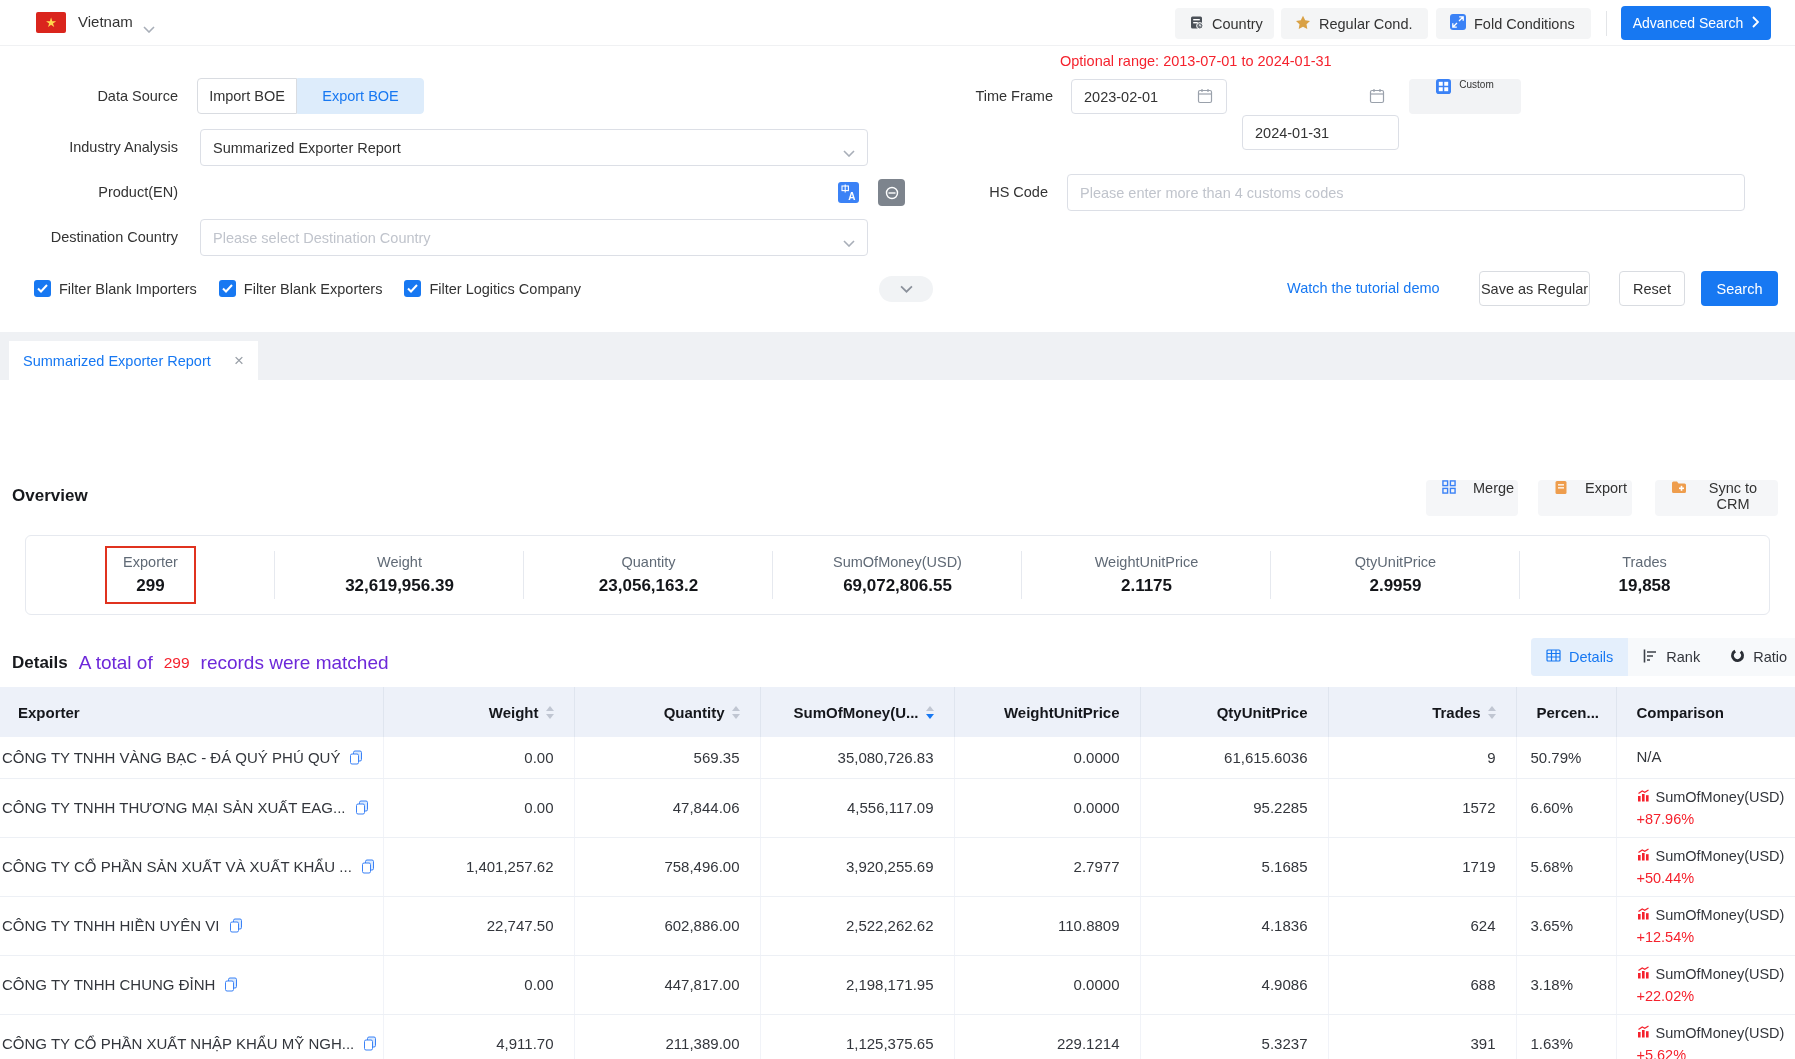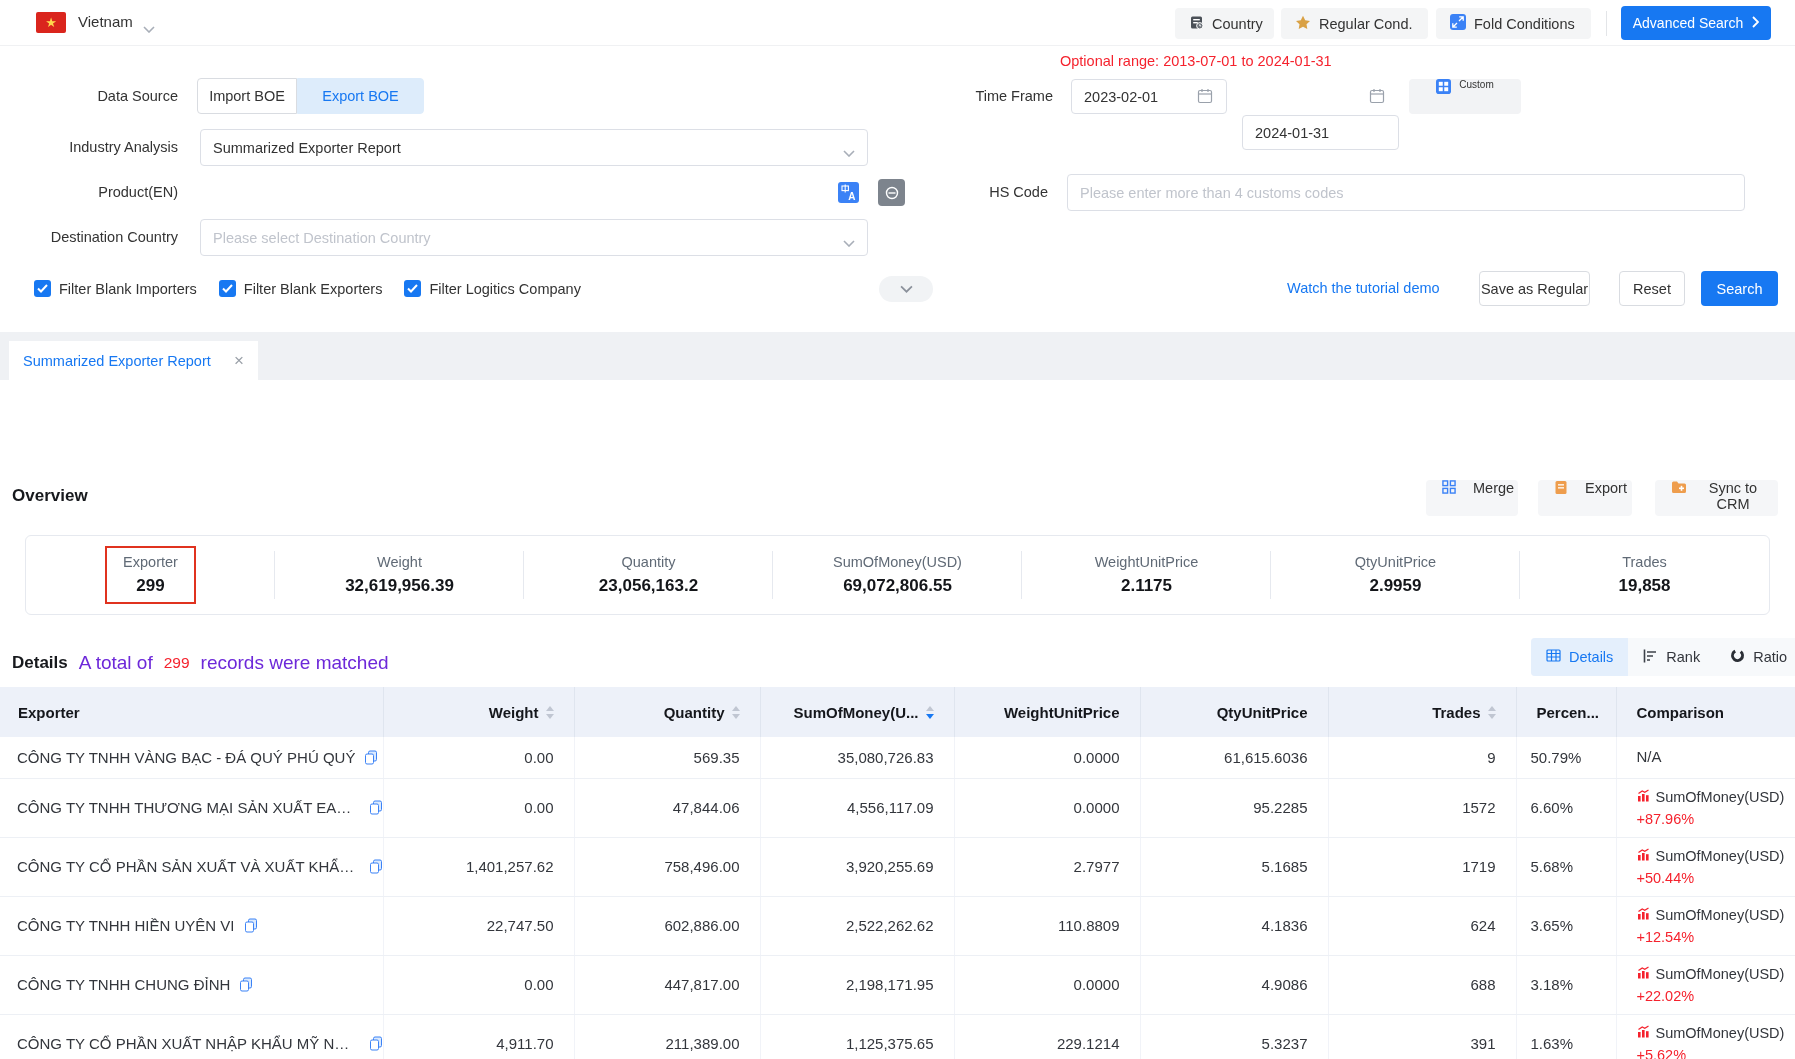--- a/index.html
+++ b/index.html
@@ -77,21 +77,21 @@
   .arr{width:0;height:0;border-left:4.5px solid transparent;border-right:4.5px solid transparent;display:block}
   .arr.up{border-bottom:5.5px solid #c0c6d2}
   .arr.down{border-top:5.5px solid #c0c6d2}
   .arr.down.active{border-top-color:#1778f2}
   tbody td{border-right:1px solid #f1f3f8;border-bottom:1px solid #edf0f5;font-size:15px;color:#33363c;vertical-align:middle}
   tbody td:last-child{border-right:none}
   tr.short td{height:41px}
   tr.tall td{height:59px}
   td.num{text-align:right;padding:0 20px}
   td.pct{padding:0 8px 0 14px}
-  .exp-cell{display:flex;align-items:center;gap:9px;padding-left:17px;white-space:nowrap;overflow:hidden}
+  .exp-cell{display:flex;align-items:center;gap:9px;padding-left:2px;white-space:nowrap;overflow:hidden}
   .exp-name{overflow:hidden;text-overflow:ellipsis}
   .copy-ic{display:inline-flex;flex:0 0 auto;cursor:pointer}
   td.cmp{padding:7px 6px 7px 20px;line-height:22px}
   .cmp-l1{display:flex;align-items:center;gap:6px;font-size:14.5px;color:#33363c;white-space:nowrap}
   .cmp-l2{color:#f5222d;font-size:14.5px}
 </style>
 </head>
 <body>
 
 <div class="topbar">

